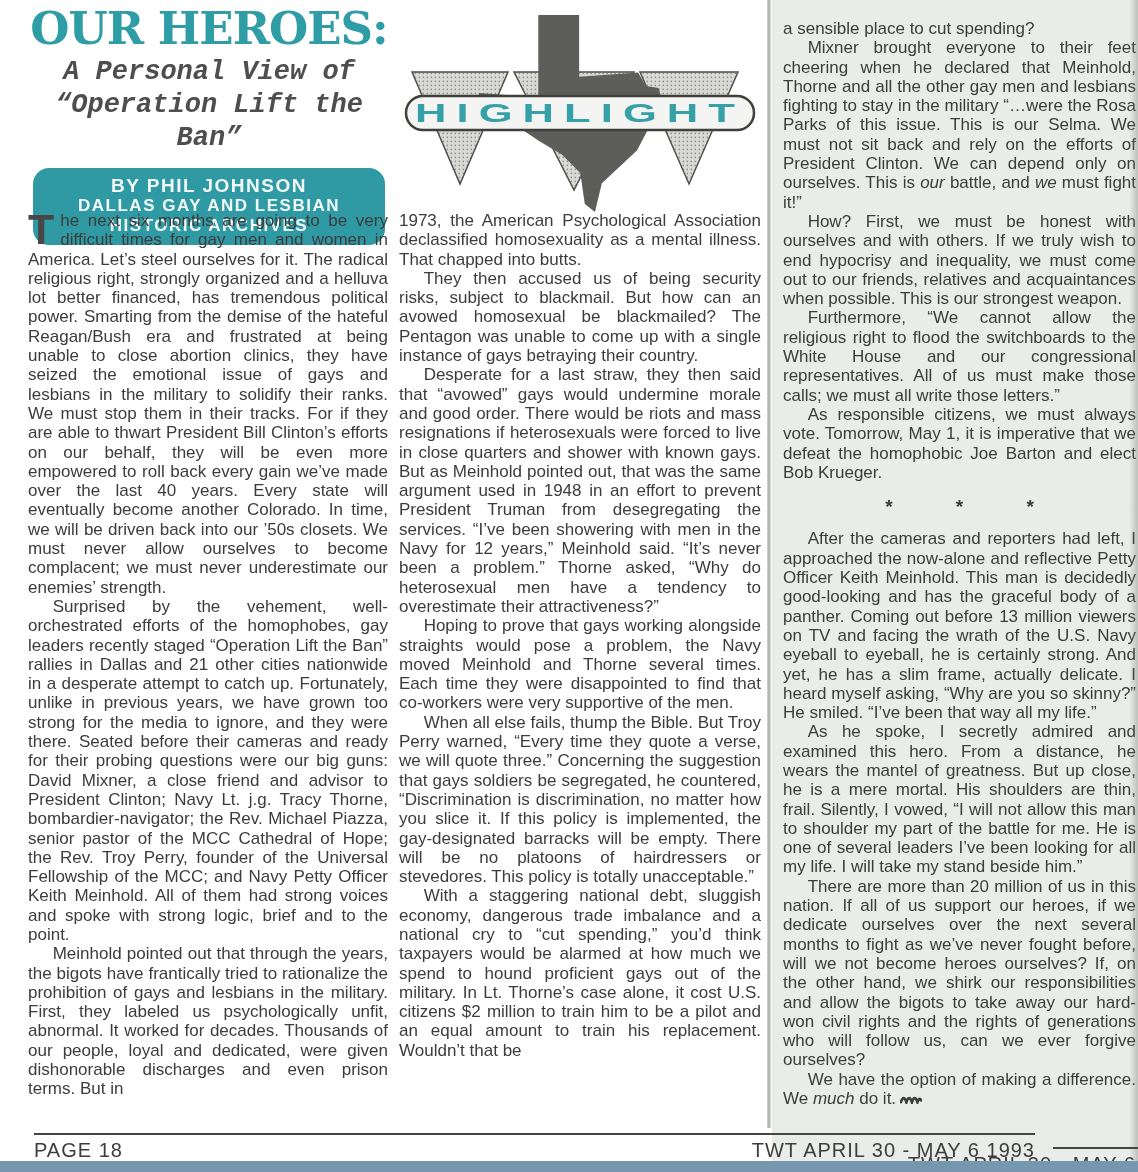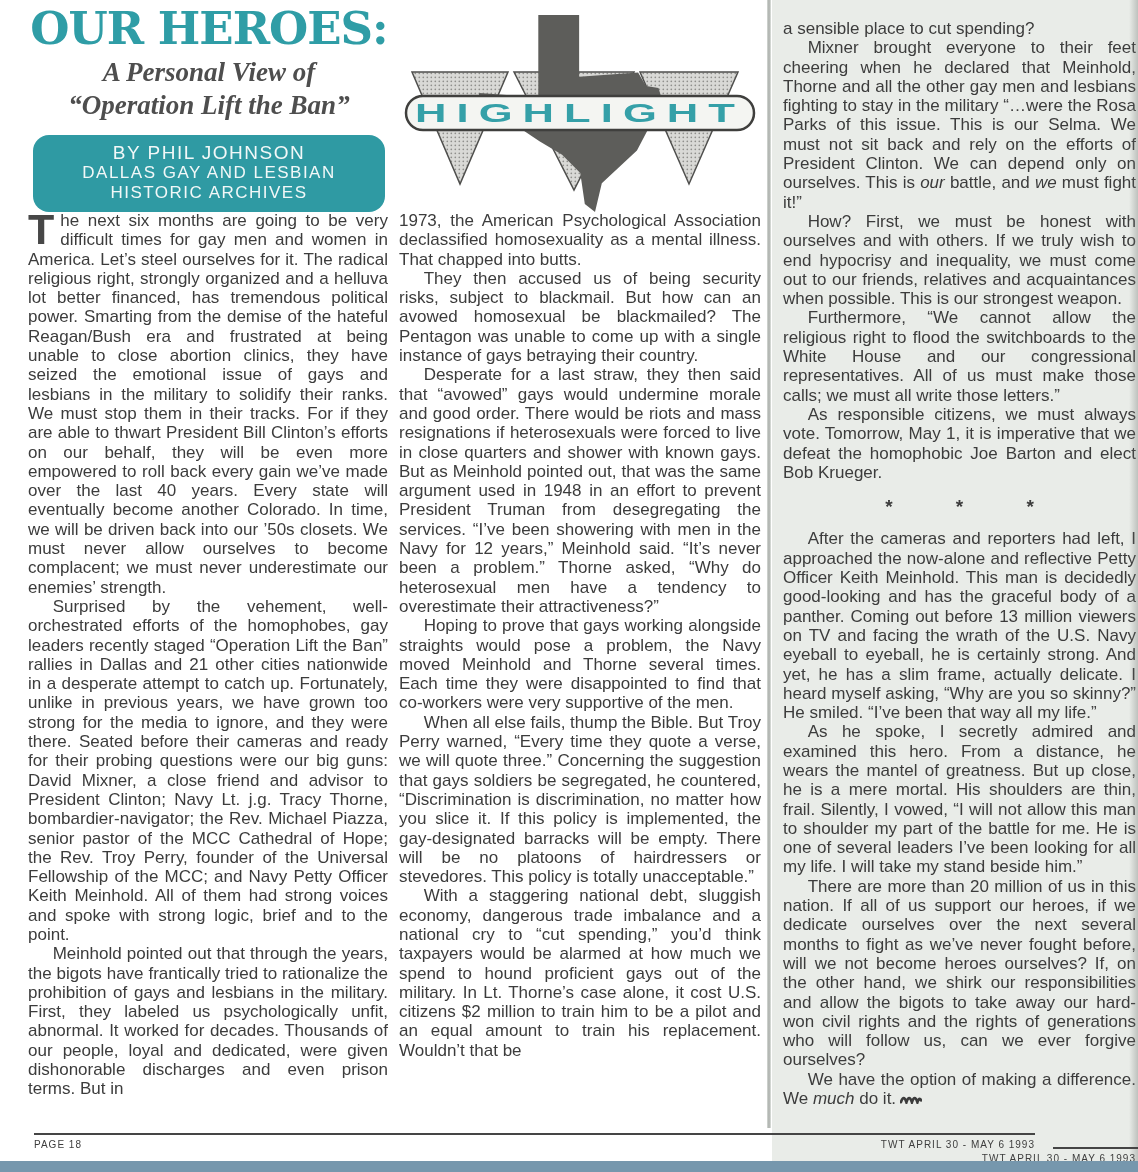--- a/index.html
+++ b/index.html
@@ -8,24 +8,24 @@
   .right-page-bg{position:absolute;left:772px;top:0;width:366px;height:1172px;background:#e9ece8;}
   .gutter-line{position:absolute;left:767px;top:0;width:4px;height:1128px;
         background:linear-gradient(to right,#d6dad6,#a9ada9,#dfe3df);}
   .right-edge{position:absolute;right:0;top:0;width:9px;height:1172px;
         background:linear-gradient(to right,rgba(0,0,0,0),rgba(110,115,110,.35));}
 
   
   .masthead{position:absolute;left:28px;top:4px;width:362px;text-align:center;}
   .title{font-family:"DejaVu Serif",serif;font-weight:bold;font-size:45px;line-height:50px;
         letter-spacing:-1px;color:#2f9da6;margin:0;}
-  .subtitle{font-family:Liberation Serif, serif;font-style:italic;font-weight:bold;
+  .subtitle{font-family:Liberation Mono, monospace;font-style:italic;font-weight:bold;
         font-size:27px;line-height:33px;color:#4e4e4e;margin-top:2px;}
   .byline{margin:13px auto 4px;width:344px;background:#2f9aa3;border-radius:16px;
-        padding:8px 4px 9px;color:#f2f8f8;font-weight:normal;letter-spacing:1.5px;line-height:20px;}
+        padding:8px 4px 9px;color:#f2f8f8;font-weight:bold;letter-spacing:1.5px;line-height:20px;}
   .byline .l1{font-size:19px;}
   .byline .l2,.byline .l3{font-size:17px;}
 
   
   .highlight{position:absolute;left:402px;top:12px;width:356px;height:202px;}
 
   
   .col{position:absolute;width:360px;font-size:17px;line-height:19.3px;text-align:justify;
         overflow:hidden;hyphens:auto;}
   #col1{left:28px;top:211px;height:922px;}
@@ -35,21 +35,21 @@
   p.para.indent{text-indent:1.45em;}
   .dropcap{float:left;font-weight:bold;font-size:43px;line-height:34px;
         padding:1px 6px 0 0;color:#474747;}
   p.separator{margin:15px 0 13px;text-align:center;word-spacing:58px;font-size:19px;
         font-weight:bold;color:#3c3c3c;}
   em{font-style:italic;}
   .endmark{vertical-align:baseline;margin-left:4px;}
 
   
   .frule1{position:absolute;left:34px;top:1133px;width:1001px;height:2px;background:#454545;}
-  .ftext{font-size:10px;letter-spacing:1px;color:#3d3d3d;}
+  .ftext{font-size:20px;letter-spacing:1px;color:#3d3d3d;}
   .pagelabel{position:absolute;left:34px;top:1139px;}
   .issue1{position:absolute;left:700px;top:1139px;width:335px;text-align:right;}
   .frule2{position:absolute;left:1053px;top:1147px;width:85px;height:2px;background:#454545;}
   .issue2{position:absolute;left:900px;top:1153px;width:236px;text-align:right;padding-right:2px;}
   .bottom-bar{position:absolute;left:0;bottom:0;width:1138px;height:11px;background:#7697ad;}
 </style>
 </head>
 <body>
 
 <div class="page">

